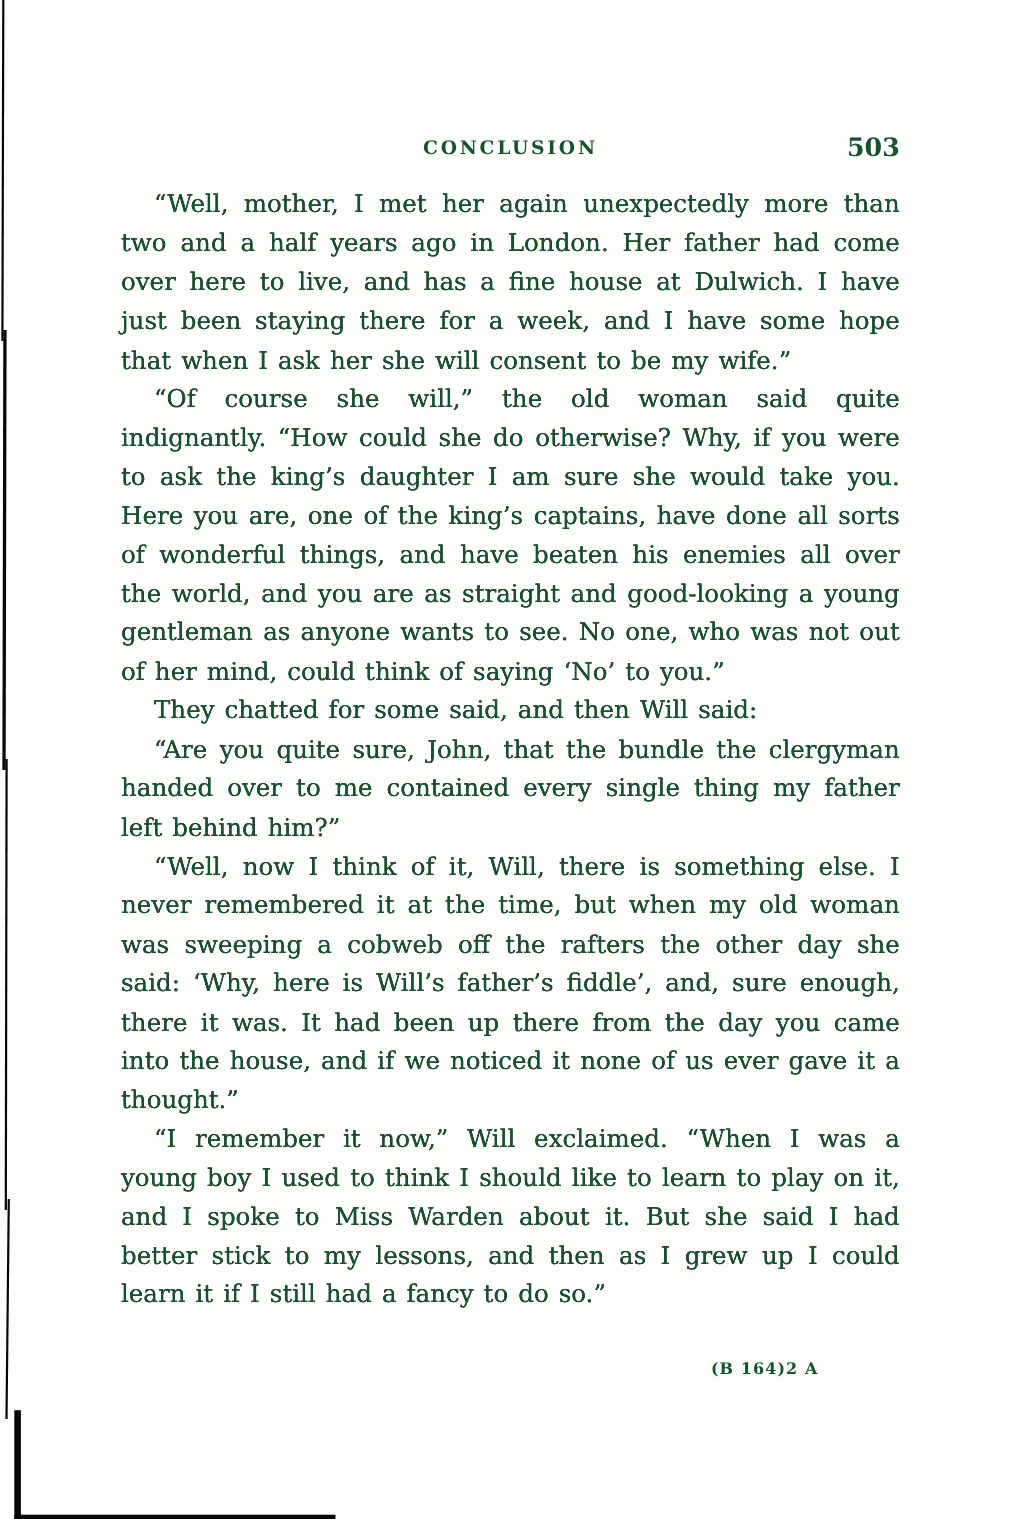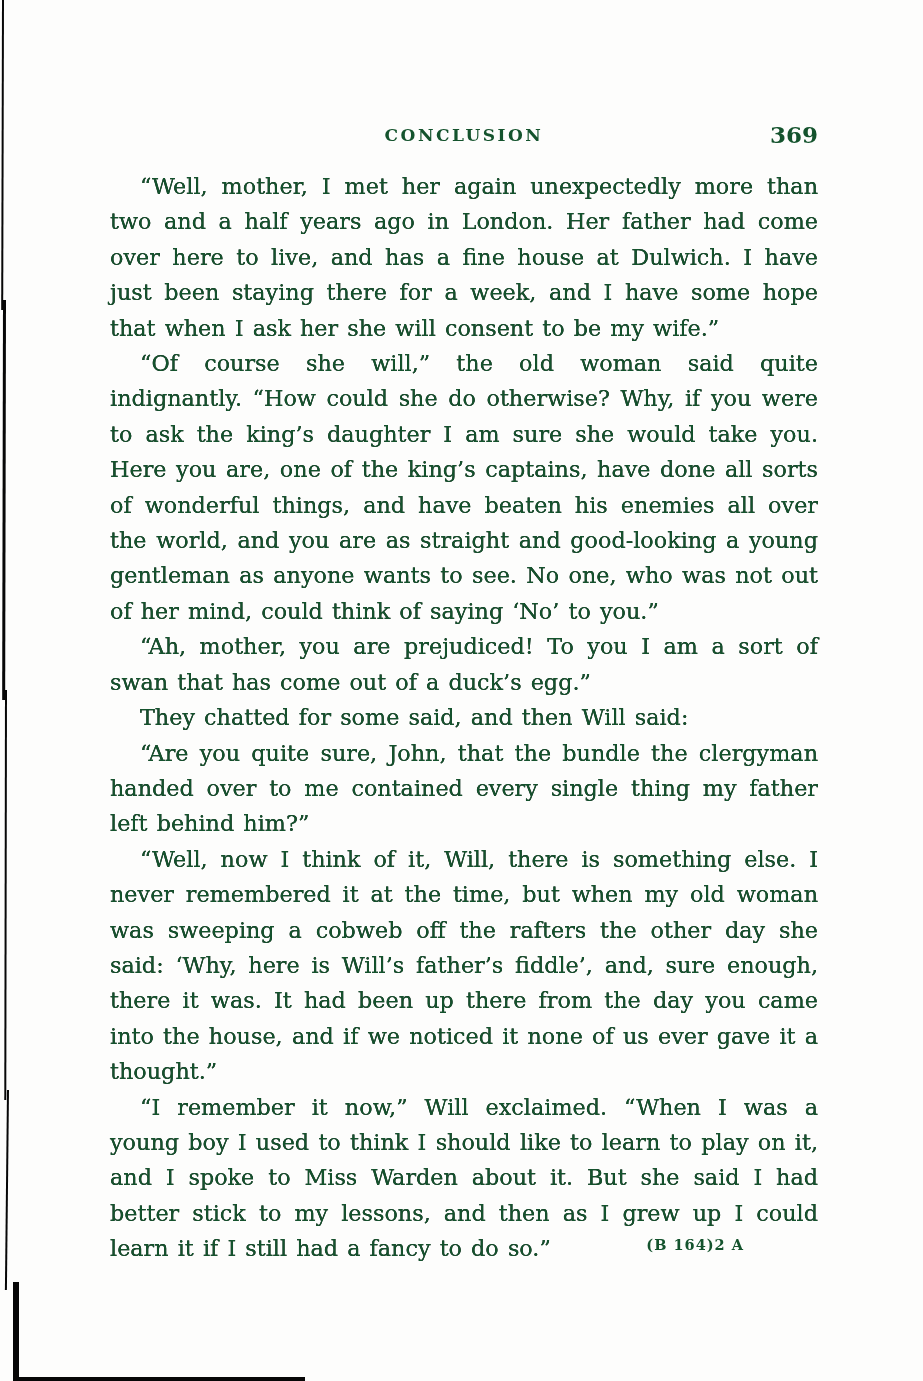--- a/index.html
+++ b/index.html
@@ -90,27 +90,26 @@
 
   <div class="artifact binding-seg1"></div>
   <div class="artifact binding-seg2"></div>
   <div class="artifact binding-seg3"></div>
   <div class="artifact binding-seg4"></div>
   <div class="artifact binding-seg5"></div>
   <div class="artifact binding-foot"></div>
 
   <div class="header">
     <span class="running-title">CONCLUSION</span>
-    <span class="page-number">369</span>
+    <span class="page-number">503</span>
   </div>
 
   <div class="text-block">
     <p>“Well, mother, I met her again unexpectedly more than two and a half years ago in London.  Her father had come over here to live, and has a fine house at Dulwich.  I have just been staying there for a week, and I have some hope that when I ask her she will consent to be my wife.”</p>
     <p>“Of course she will,” the old woman said quite indignantly. “How could she do otherwise?  Why, if you were to ask the king’s daughter I am sure she would take you.  Here you are, one of the king’s captains, have done all sorts of wonderful things, and have beaten his enemies all over the world, and you are as straight and good-looking a young gentleman as anyone wants to see.  No one, who was not out of her mind, could think of saying ‘No’ to you.”</p>
-    <p>“Ah, mother, you are prejudiced!  To you I am a sort of swan that has come out of a duck’s egg.”</p>
     <p>They chatted for some said, and then Will said:</p>
     <p>“Are you quite sure, John, that the bundle the clergyman handed over to me contained every single thing my father left behind him?”</p>
     <p>“Well, now I think of it, Will, there is something else. I never remembered it at the time, but when my old woman was sweeping a cobweb off the rafters the other day she said: ‘Why, here is Will’s father’s fiddle’, and, sure enough, there it was.  It had been up there from the day you came into the house, and if we noticed it none of us ever gave it a thought.”</p>
     <p>“I remember it now,” Will exclaimed.  “When I was a young boy I used to think I should like to learn to play on it, and I spoke to Miss Warden about it.  But she said I had better stick to my lessons, and then as I grew up I could learn it if I still had a fancy to do so.”</p>
   </div>
 
   <div class="footer">
     <span class="printer-mark">(B 164)</span>
     <span class="signature-mark">2 A</span>
   </div>

